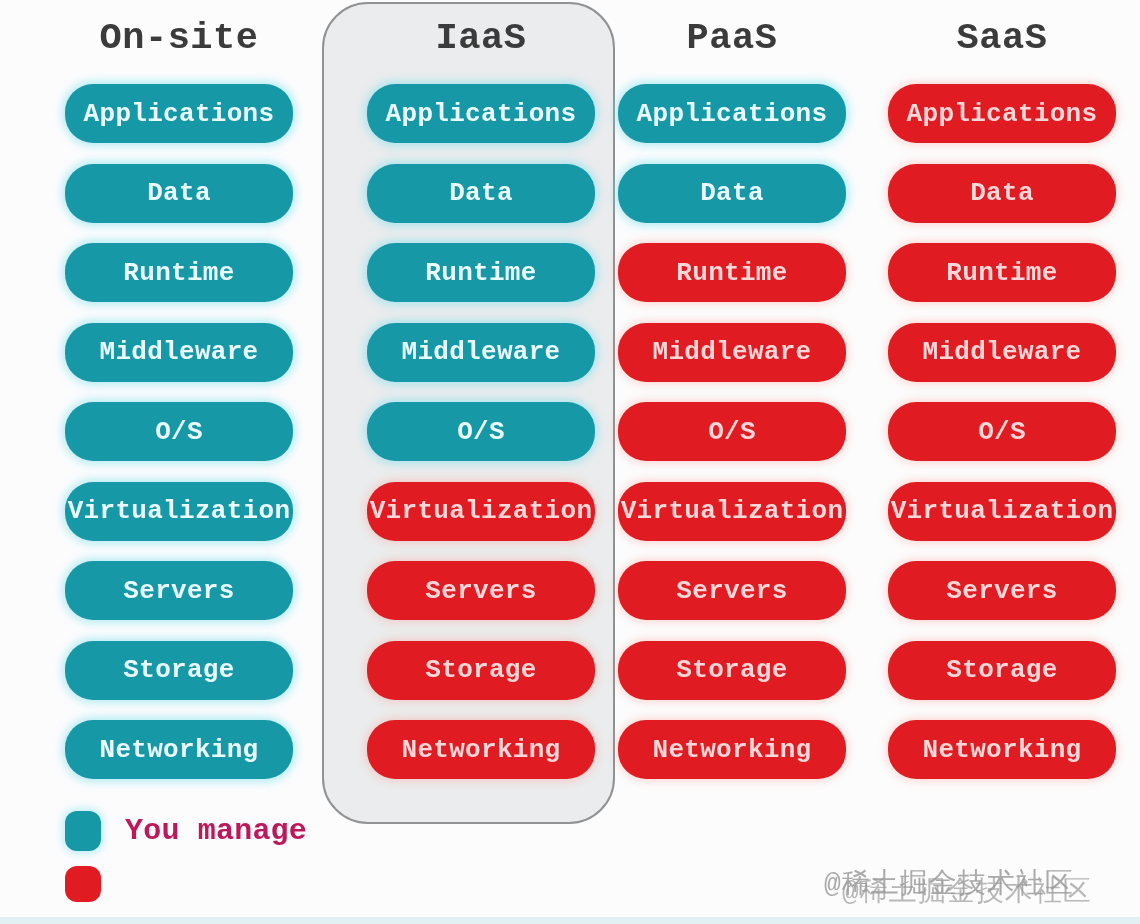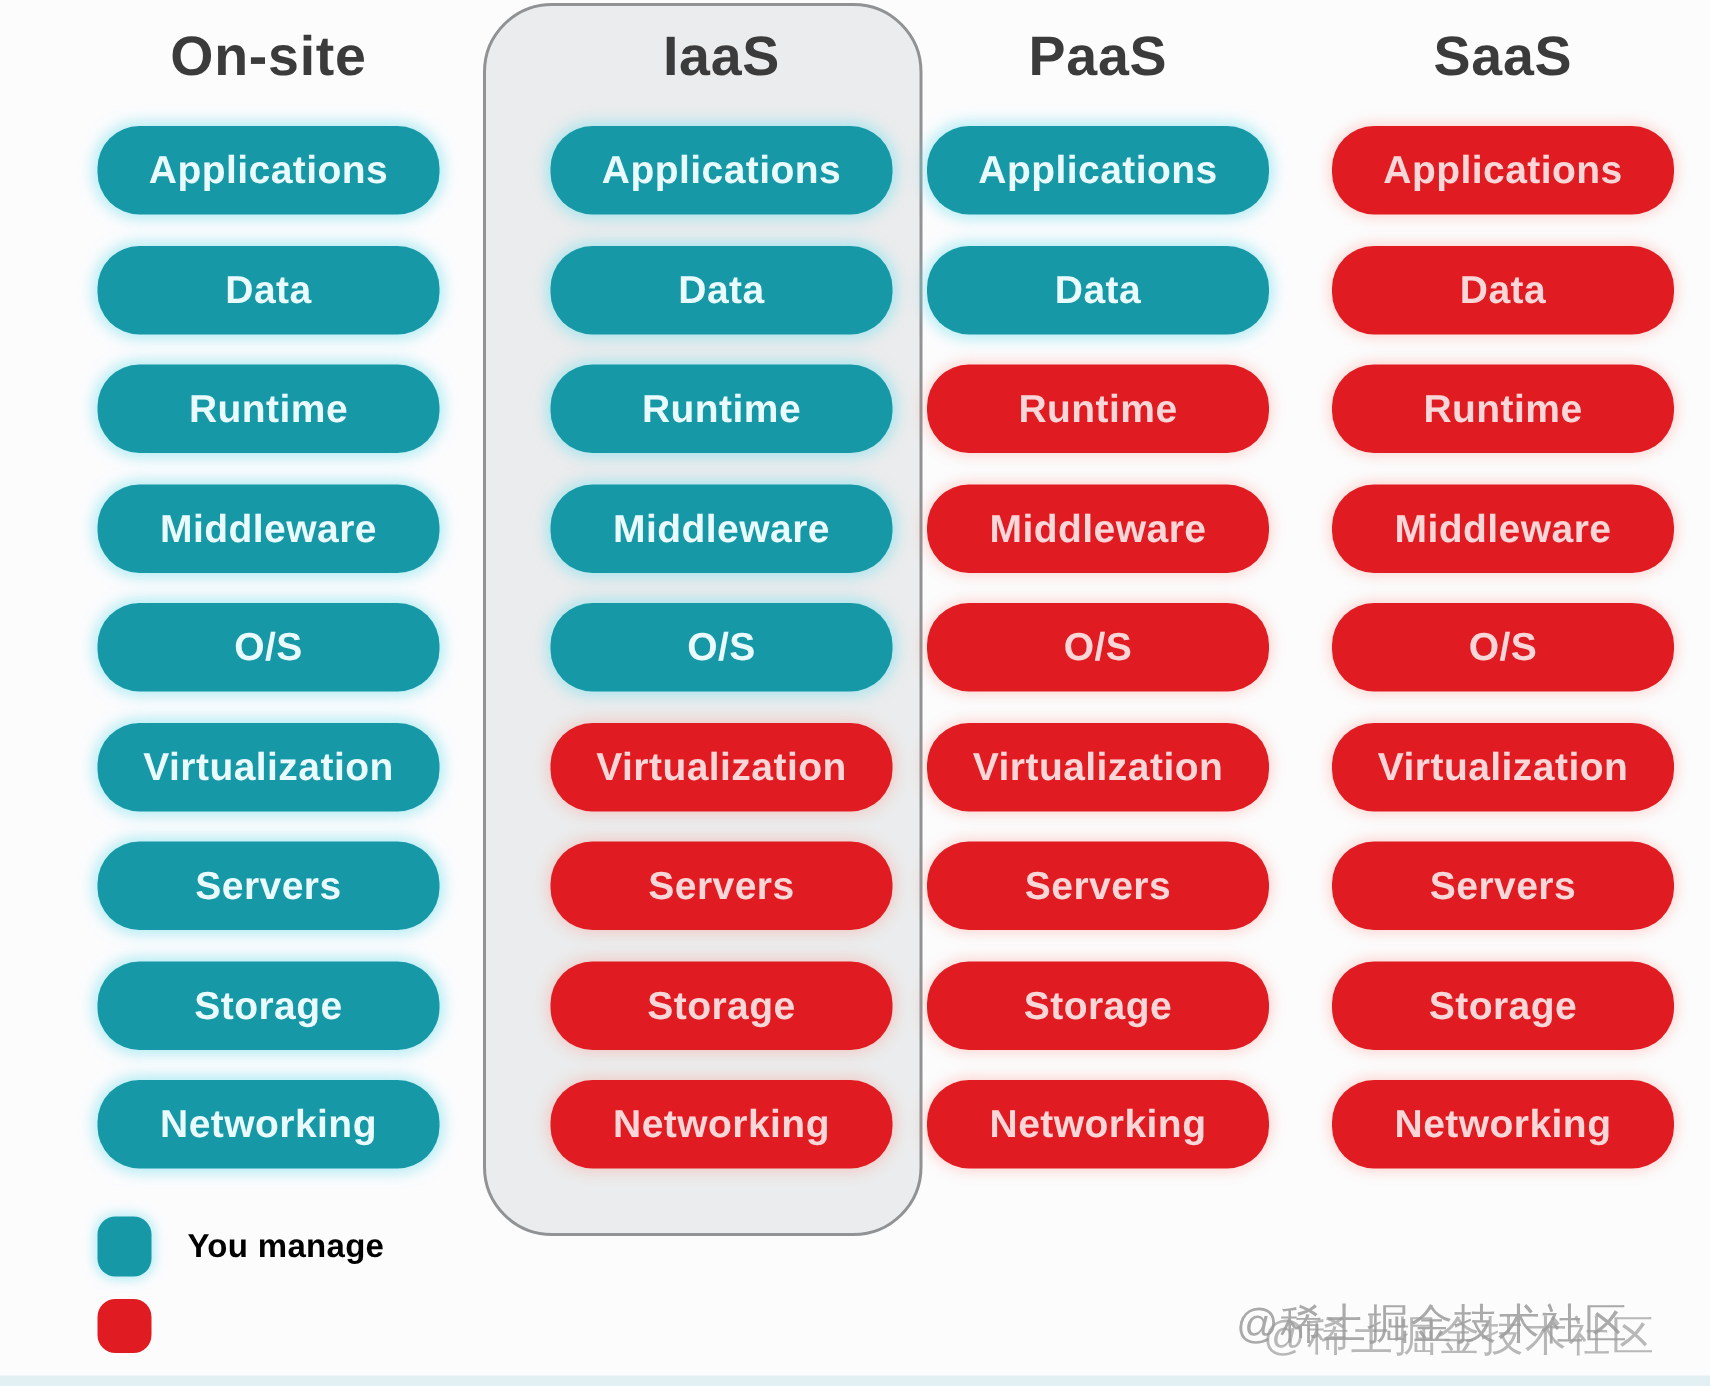--- a/index.html
+++ b/index.html
@@ -6,20 +6,21 @@
   body {
     width: 1140px; height: 924px;
     background: #fcfcfd;
     font-family: "Liberation Sans", sans-serif;
     overflow: hidden;
   }
   .canvas {
     position: relative;
     width: 1140px; height: 924px;
     background: #fcfcfd;
+    font-family: Liberation Mono, monospace;
   }
 
   
   .iaas-panel {
     position: absolute;
     left: 322px; top: 2px;
     width: 293px; height: 822px;
     background: #ebeced;
     border: 2px solid #909294;
     border-radius: 46px;
@@ -95,23 +96,23 @@
   }
   .swatch.you {
     background: #1798a6;
     box-shadow: 0 0 8px 2px rgba(120, 224, 238, 0.55);
   }
   .swatch.provider {
     background: #e11b22;
     height: 36px;
   }
   .legend-label {
-    font-size: 22px;
+    font-size: 30px;
     font-weight: 600;
-    color: #000000;
+    color: #be185d;
     letter-spacing: 0.2px;
   }
 
   
   .watermark {
     position: absolute;
     right: 16px; top: 860px;
     width: 300px; height: 52px;
     color: #9c9c9c;
     font-size: 28px;

